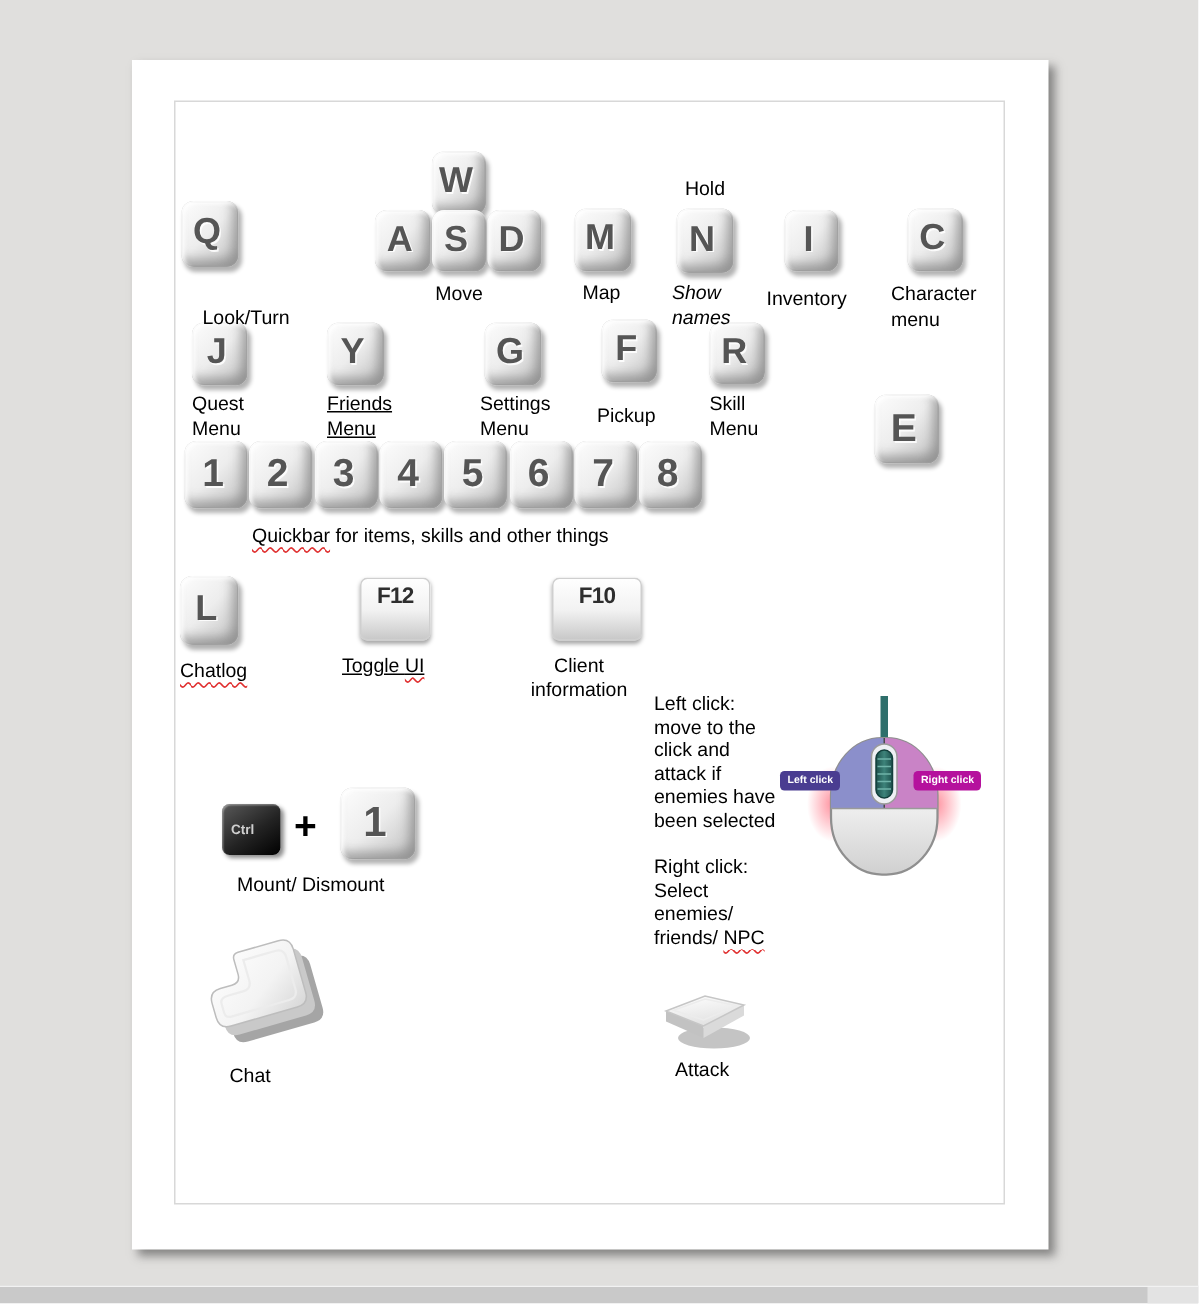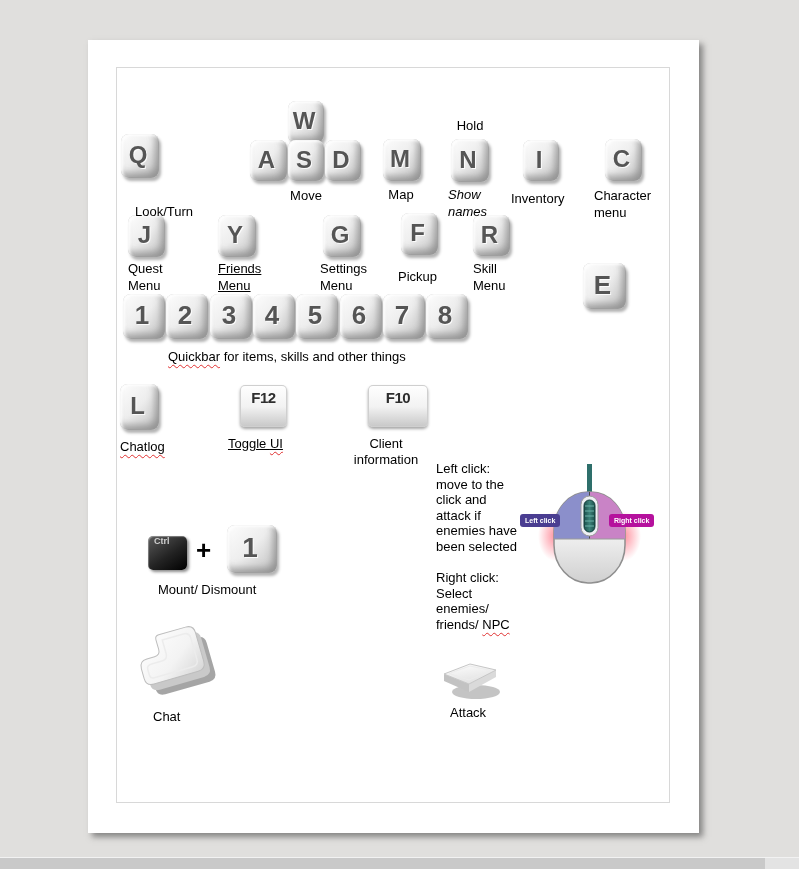--- a/index.html
+++ b/index.html
@@ -44,21 +44,21 @@
     background:linear-gradient(180deg,#ffffff 0%,#f2f2f2 52%,#c7c7c7 100%);
     box-shadow:0 2px 3px rgba(0,0,0,0.35), inset 0 0 0 1px #cfcfcf;
     text-align:center;
   }
   .key.fkey span { font-weight:bold; color:#2e2e2e; font-size:15px; margin-top:4px; letter-spacing:-0.5px; }
   .key.ctrl {
     border-radius:5px;
     background:linear-gradient(145deg,#5a5a5a 0%,#232323 55%,#000 100%);
     box-shadow:2px 2px 3px rgba(0,0,0,0.45), inset 1px 1px 1px rgba(255,255,255,0.35);
   }
-  .key.ctrl span { position:absolute; top:0; left:6px; font-size:9px; font-weight:bold; color:#cfcfcf; }
+  .key.ctrl span { position:absolute; top:12px; left:6px; font-size:9px; font-weight:bold; color:#cfcfcf; }
   .caption {
     position:absolute; z-index:3; font-size:13px; line-height:15.5px;
     white-space:pre-line; color:#000;
   }
   .squig {
     text-decoration:underline; text-decoration-style:wavy;
     text-decoration-color:#e03030; text-decoration-thickness:1px;
     text-underline-offset:3px;
   }
   .badge {

